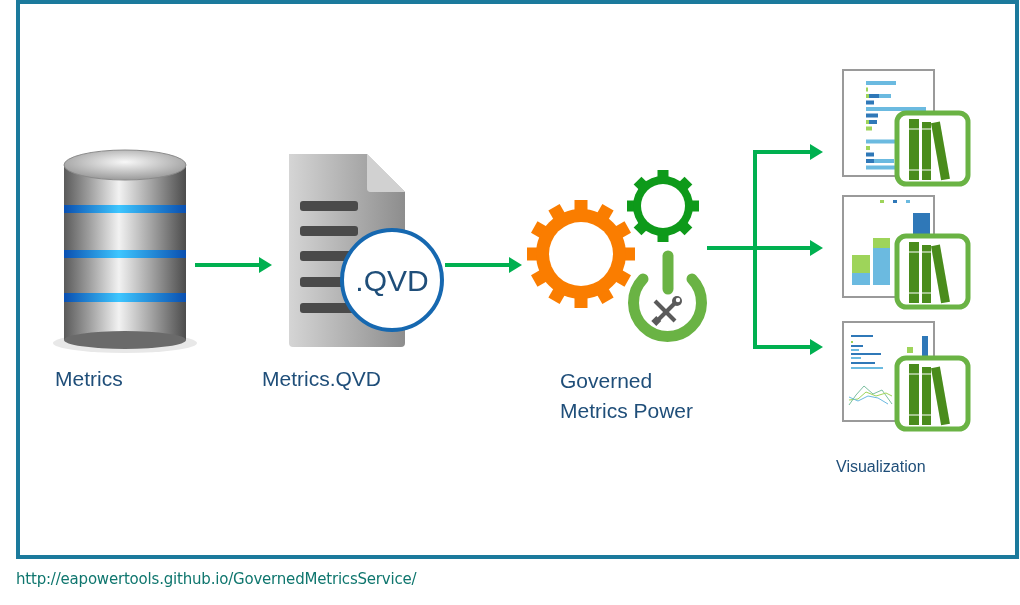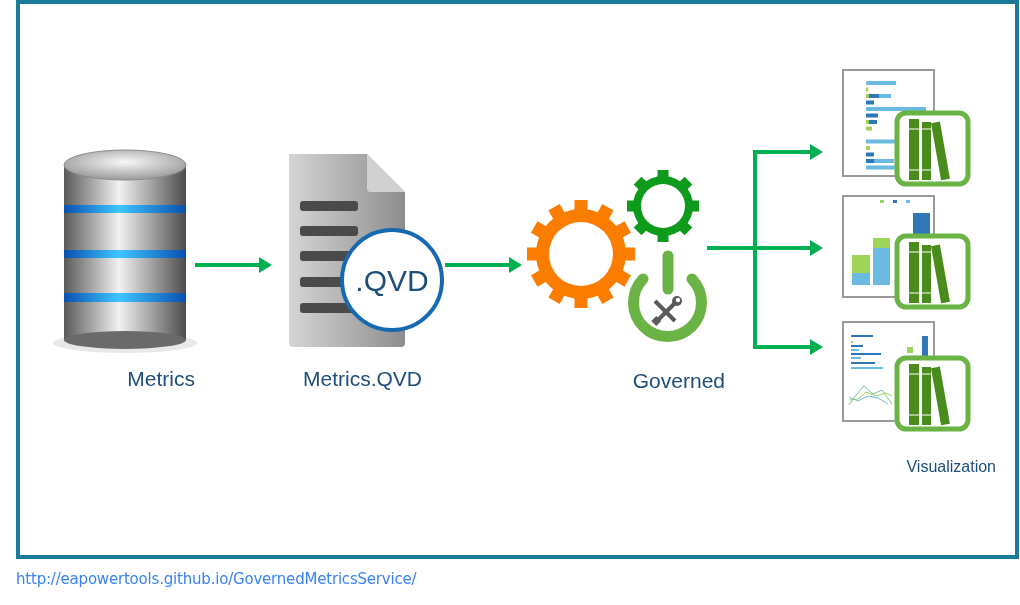--- a/index.html
+++ b/index.html
@@ -1,19 +1,19 @@
 <!DOCTYPE html>
 <html><head>
 <meta charset="utf-8">
 <style>
   html,body{margin:0;padding:0;background:#ffffff;}
   body{width:1020px;height:605px;position:relative;overflow:hidden;font-family:"Liberation Sans",sans-serif;}
   #frame{position:absolute;left:16px;top:0;width:995px;height:551px;border:4px solid #1b7a9c;box-sizing:content-box;}
-  .lbl{position:absolute;color:#1f4e79;font-size:21px;text-align:right;line-height:30px;font-family:"Liberation Sans",sans-serif;}
-  #url{position:absolute;left:16px;top:570px;font-size:15px;color:#3b82f6;font-family:"DejaVu Sans","Liberation Sans",sans-serif;letter-spacing:-0.2px;}
+  .lbl{position:absolute;color:#1f4e79;font-size:21px;text-align:left;line-height:30px;font-family:"Liberation Sans",sans-serif;}
+  #url{position:absolute;left:16px;top:570px;font-size:15px;color:#0f766e;font-family:"DejaVu Sans","Liberation Sans",sans-serif;letter-spacing:-0.2px;}
   svg{position:absolute;left:0;top:0;}
 </style>
 </head>
 <body>
 
 <div id="frame"></div>
 
 <svg width="1020" height="605" viewBox="0 0 1020 605">
   <defs>
     <linearGradient id="metal" x1="0" x2="1" y1="0" y2="0">
@@ -209,18 +209,19 @@
       </g>
     </g>
 
   <text x="392" y="291" text-anchor="middle" font-family="Liberation Sans, sans-serif" font-size="30" fill="#1f4e79">.QVD</text>
 </svg>
 
 <div class="lbl" style="left:55px;top:364px;width:140px;">Metrics</div>
 <div class="lbl" style="left:262px;top:364px;width:160px;">Metrics.QVD</div>
 <div class="lbl" style="left:560px;top:366px;width:165px;">
   <div>Governed</div>
+  <div>Metrics Power</div>
 </div>
 <div class="lbl" style="left:836px;top:452px;width:160px;font-size:16px;">
   <div>Visualization</div>
 </div>
 
 <div id="url">http://eapowertools.github.io/GovernedMetricsService/</div>
 
 </body></html>

